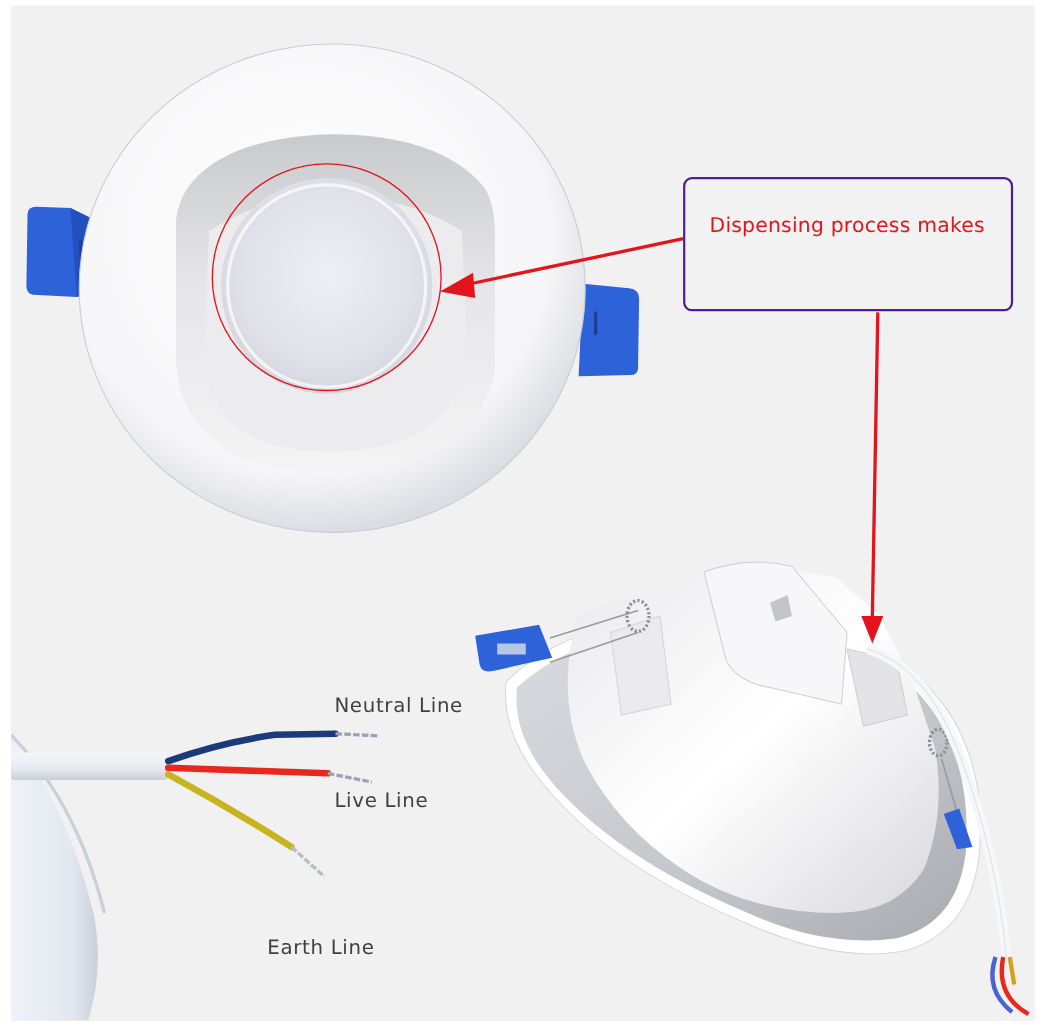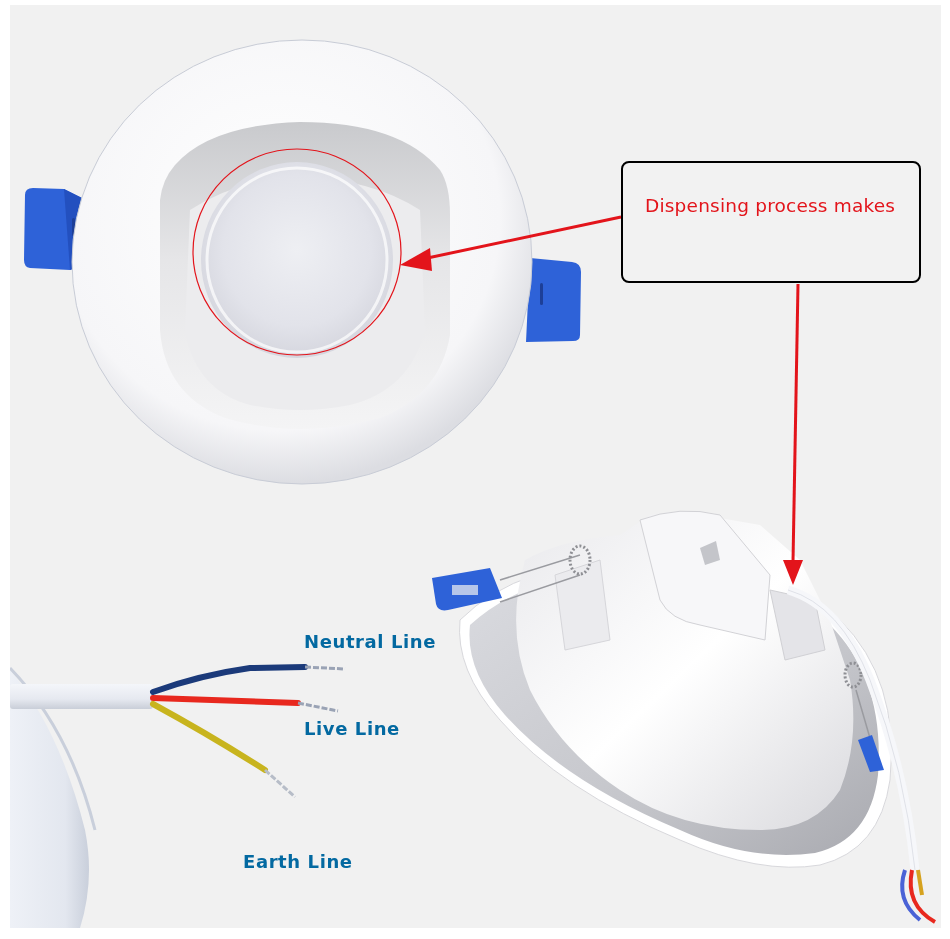--- a/index.html
+++ b/index.html
@@ -4,31 +4,31 @@
 <style>
   html, body { margin: 0; padding: 0; background: #ffffff; }
   body { width: 950px; height: 939px; position: relative; overflow: hidden; }
   .canvas {
     position: absolute; left: 10px; top: 5px; width: 931px; height: 923px;
     background: #f1f1f1; overflow: hidden;
   }
   svg.scene { position: absolute; left: 0; top: 0; }
   .callout {
     position: absolute; left: 621px; top: 161px; width: 300px; height: 122px;
-    border: 2px solid #000000; border-radius: 8px; box-sizing: border-box;
+    border: 2px solid #4c1d95; border-radius: 8px; box-sizing: border-box;
     background: #f2f2f2;
   }
   .callout-text {
     position: absolute; left: 22px; top: 30px; width: 275px;
     font-family: "DejaVu Sans", sans-serif; font-size: 18.5px; line-height: 25px;
     color: #e3141b; letter-spacing: 0.2px;
   }
   .wire-label {
     position: absolute; font-family: "DejaVu Sans", sans-serif; font-size: 18px;
-    font-weight: bold; color: #0369a1; letter-spacing: 0.6px; white-space: nowrap;
+    font-weight: normal; color: #404040; letter-spacing: 0.6px; white-space: nowrap;
   }
 </style>
 </head>
 <body>
 
 <div class="canvas">
 
   <svg class="scene" width="931" height="923" viewBox="10 5 931 923" xmlns="http://www.w3.org/2000/svg">
     <defs>
       <radialGradient id="rimGrad" cx="45%" cy="40%" r="60%">

